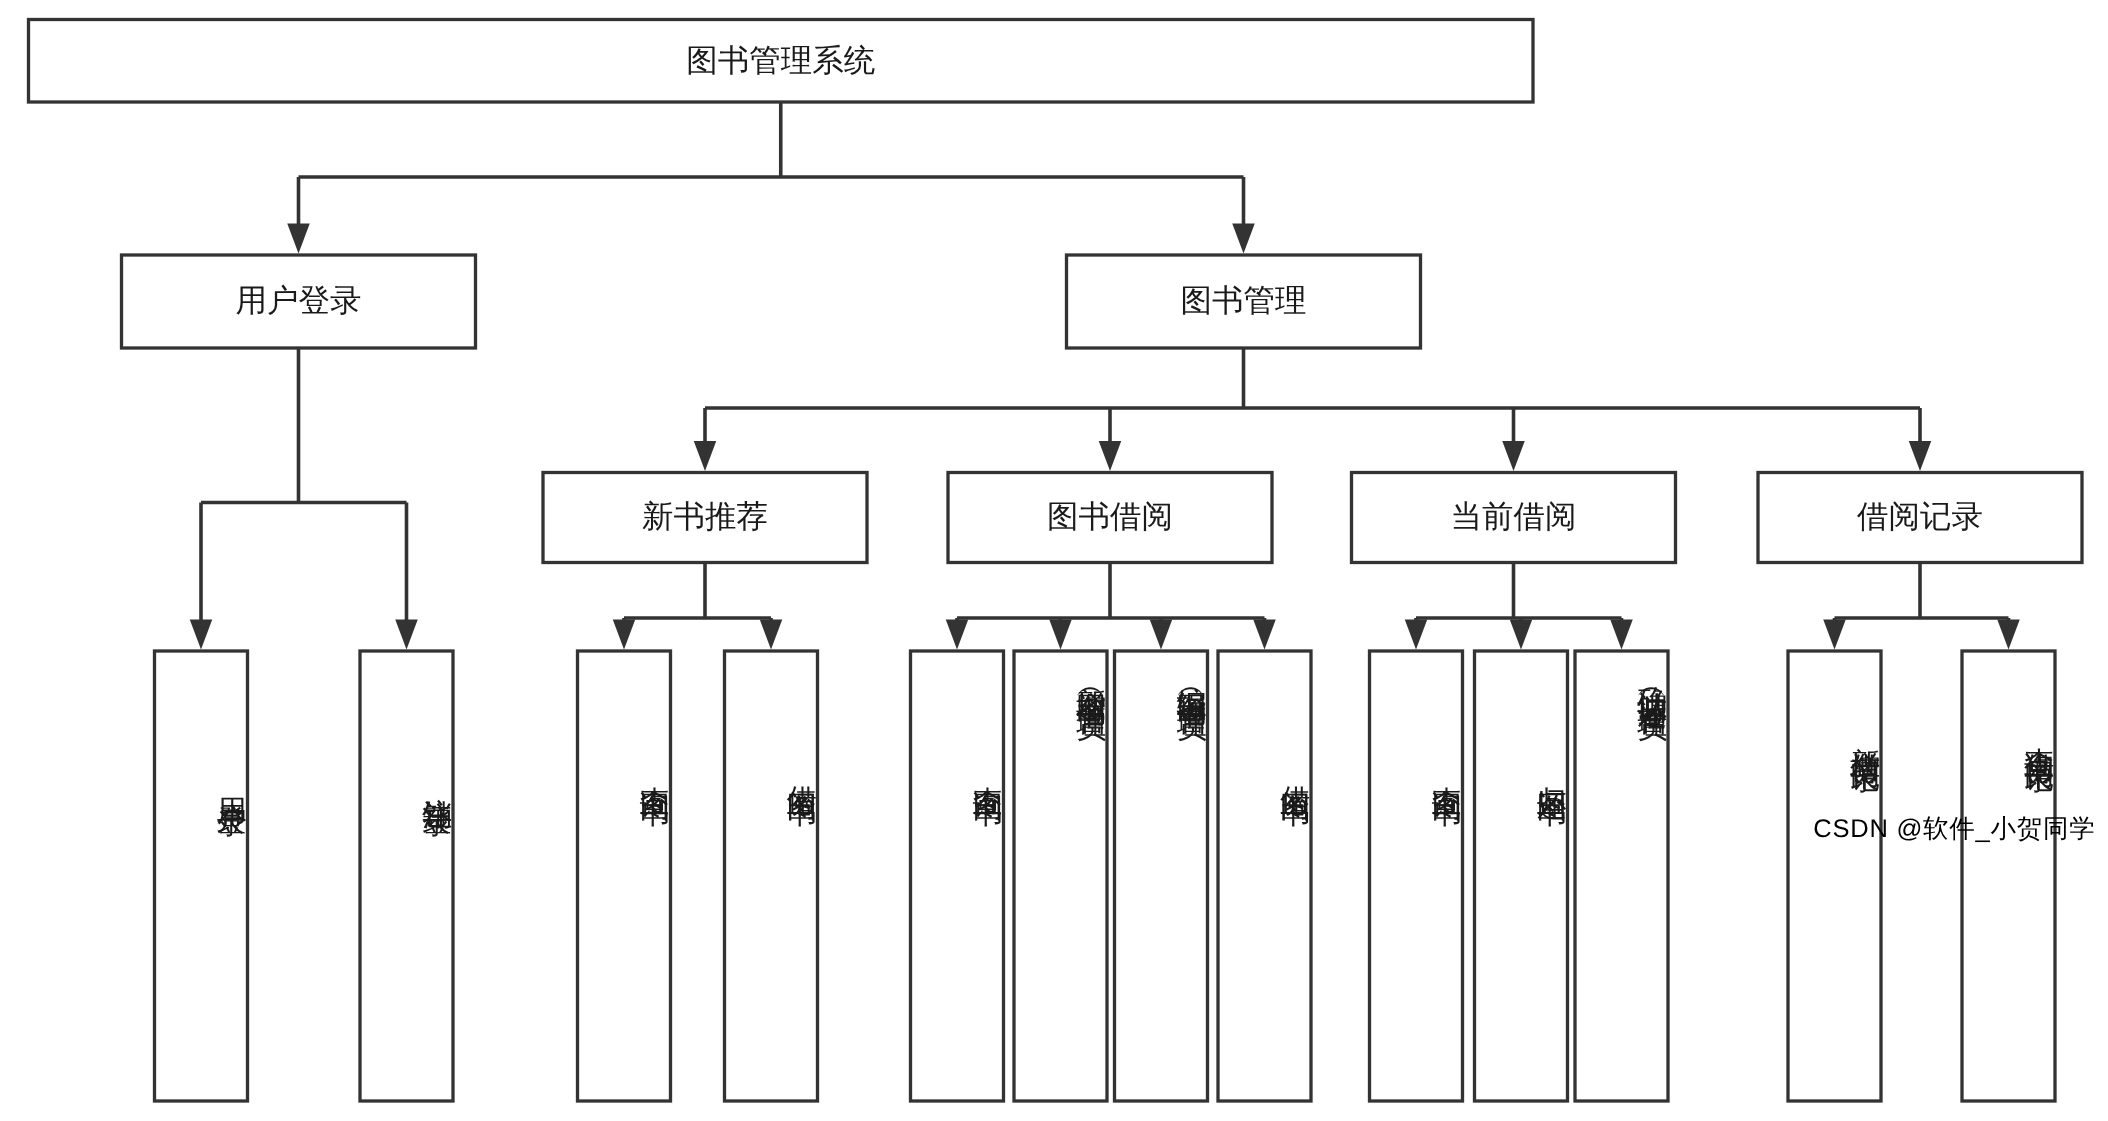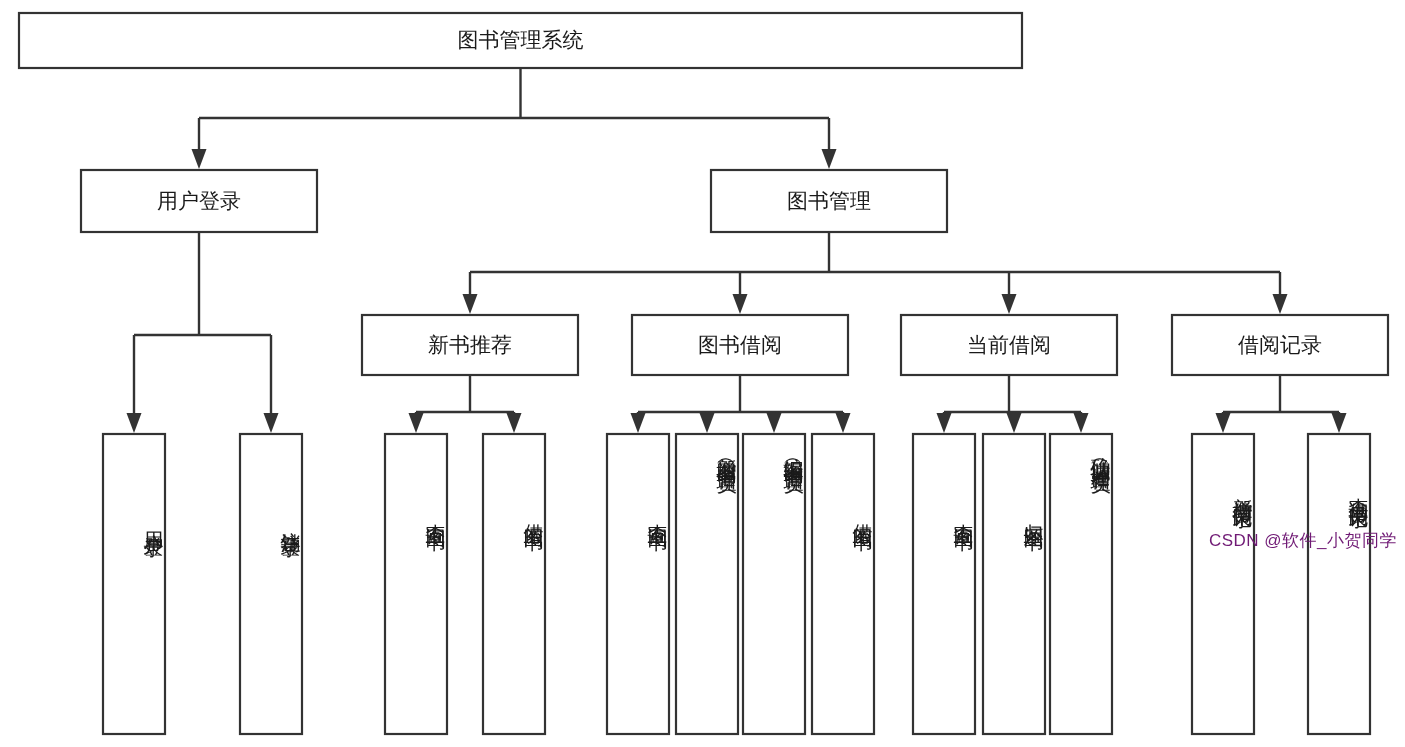--- a/index.html
+++ b/index.html
@@ -62,24 +62,24 @@
     letter-spacing: 2.5px;
     white-space: nowrap;
     text-align: center;
     pointer-events: none;
     -webkit-user-select: none;
     user-select: none;
   }
   .watermark {
     position: absolute;
     right: 8px;
-    bottom: 16px;
+    bottom: 4px;
     font-family: "Liberation Sans", "DejaVu Sans", sans-serif;
     font-size: 17px;
-    color: #701a75;
+    color: #000000;
     letter-spacing: 0.5px;
     white-space: nowrap;
   }
 </style>
 </head>
 <body>
 
 <div id="diagram-root">
 
   <svg class="diagram" id="diagram-svg" viewBox="0 0 1405 747" xmlns="http://www.w3.org/2000/svg">

